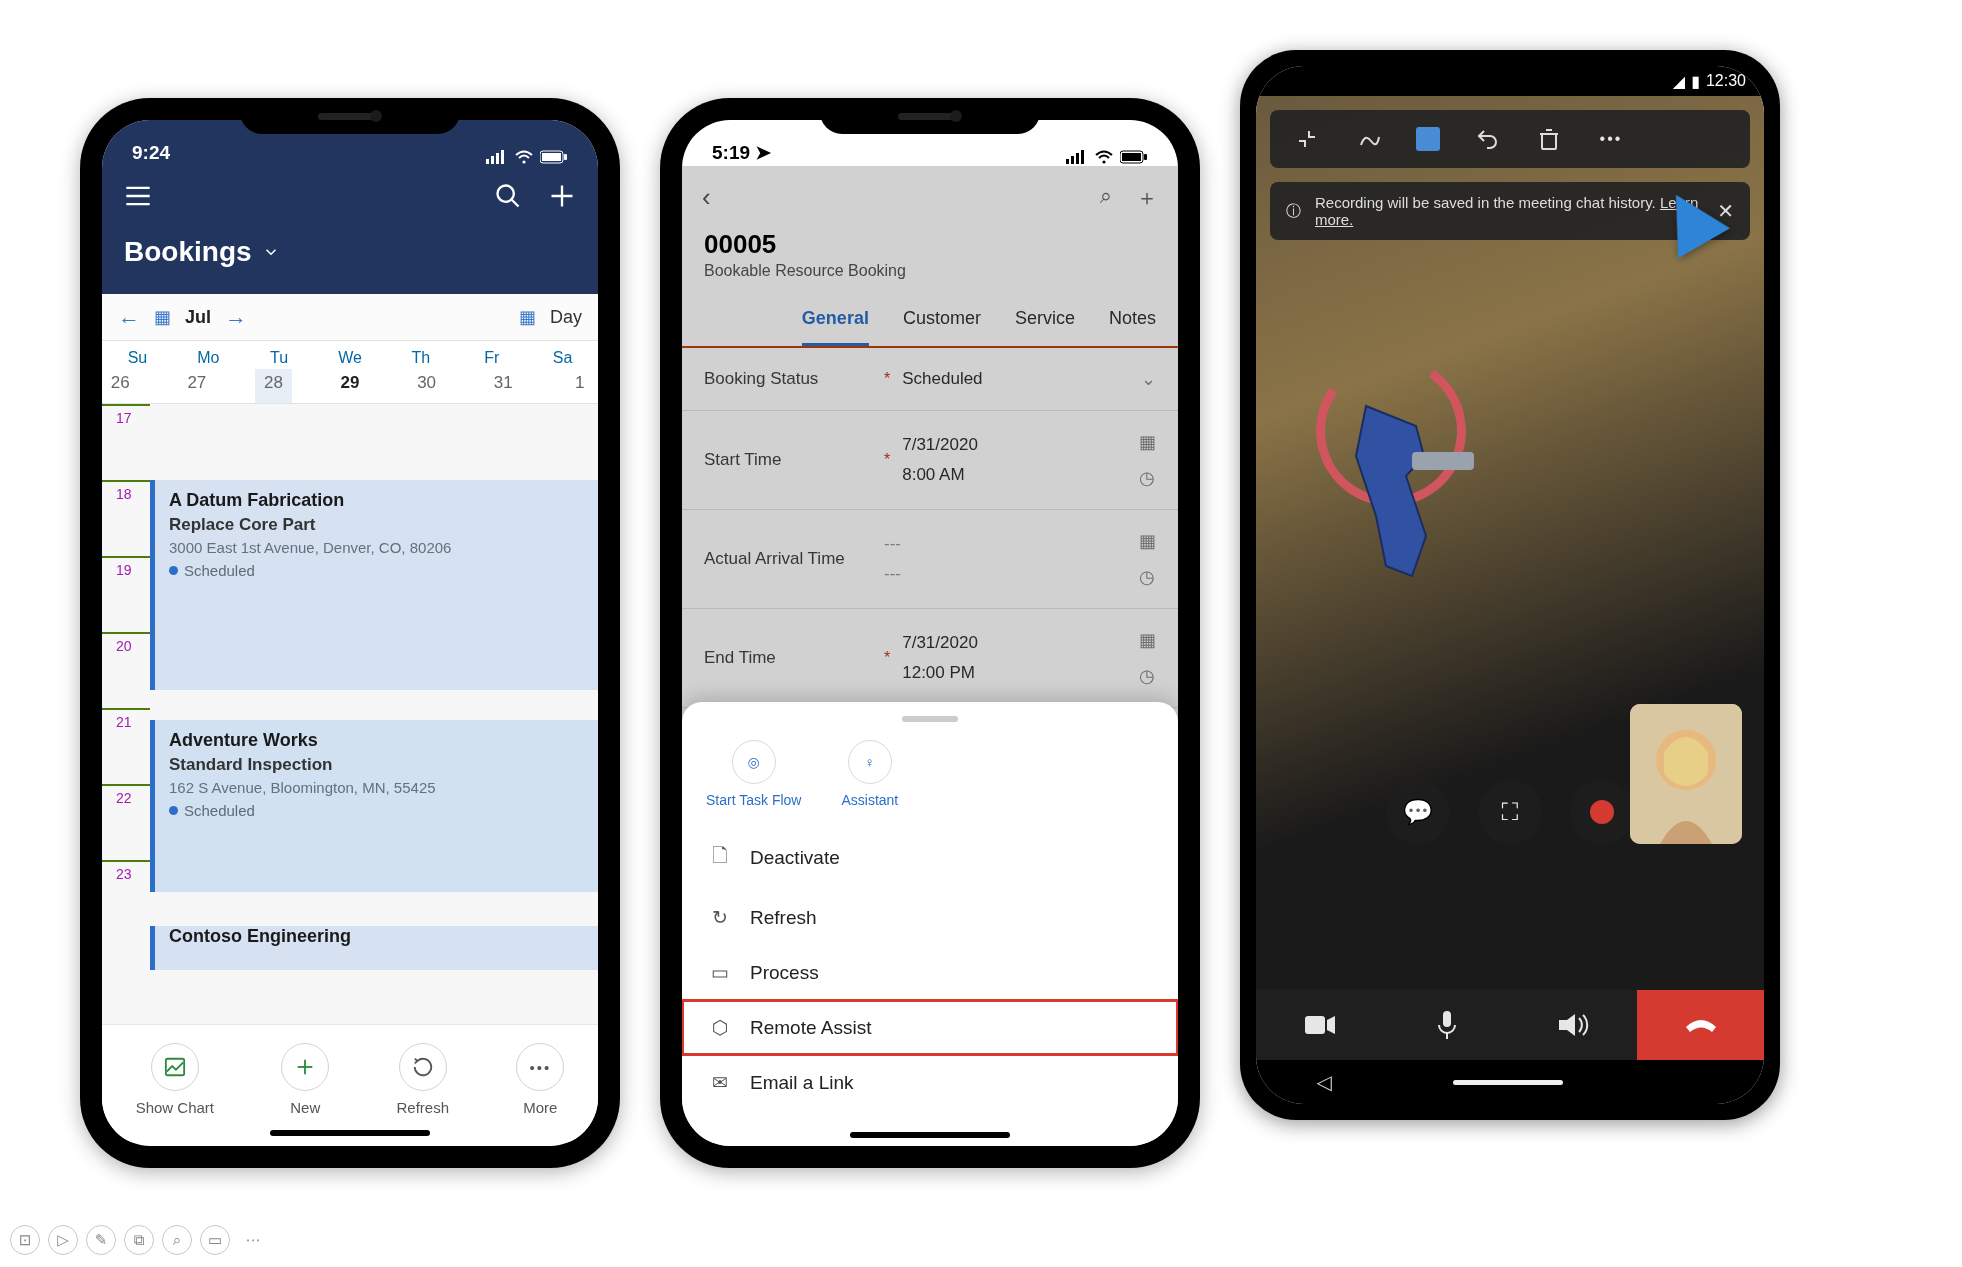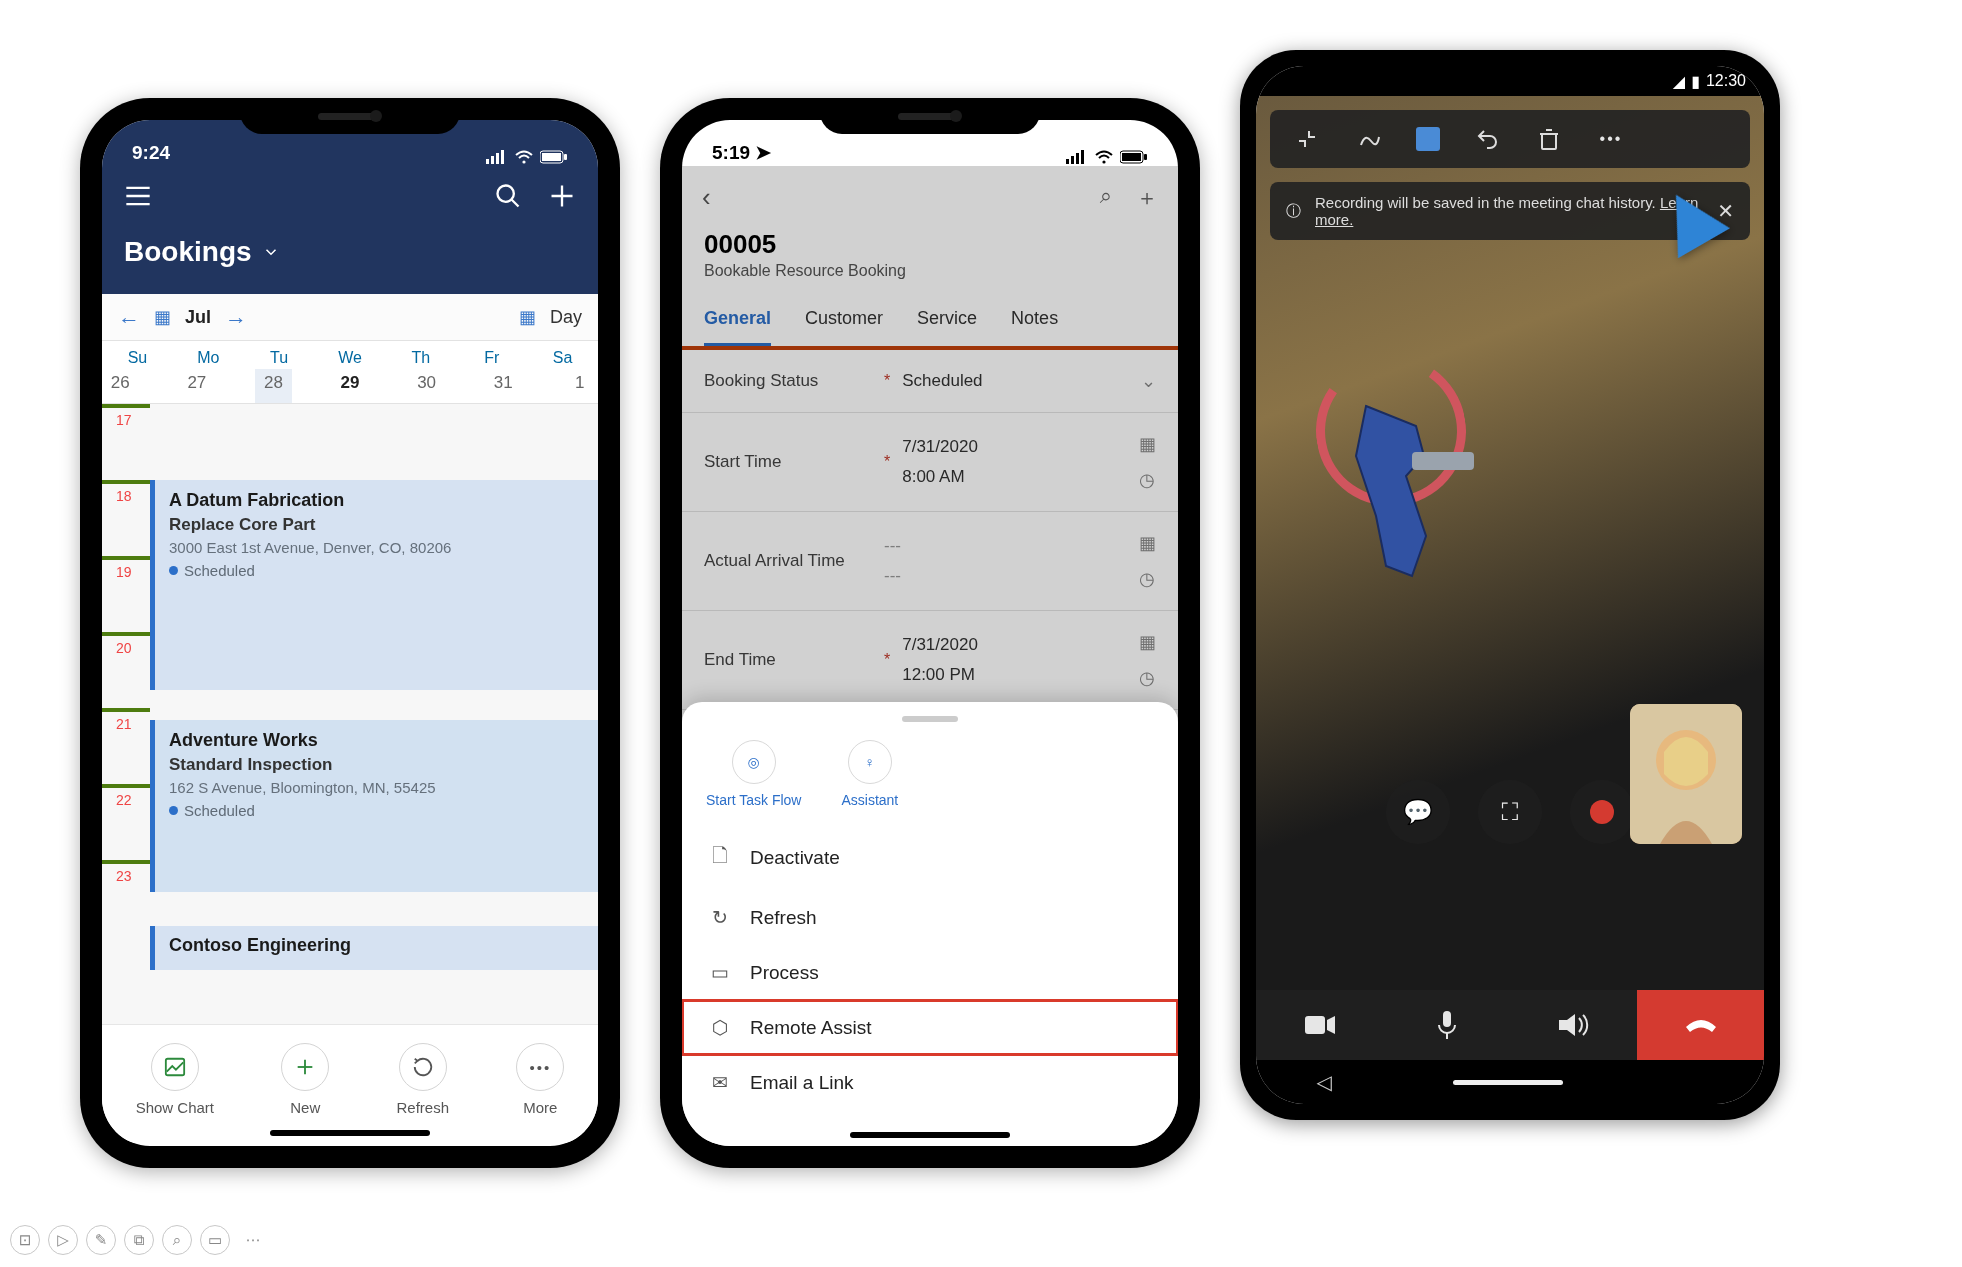--- a/index.html
+++ b/index.html
@@ -31,42 +31,42 @@
   .p1-nav .grp{display:flex;align-items:center;gap:14px;}
   .arrow-l,.arrow-r{color:#3b78c9;font-size:22px;}
   .p1-weekhead{display:flex;background:#fff;font-size:16px;color:#0369a1;}
   .p1-weekhead .col{flex:1;text-align:center;padding:8px 0 2px;}
   .p1-weeknums{display:flex;background:#fff;border-bottom:1px solid #e2e2e2;font-size:17px;color:#666;gap:40px;}
   .p1-weeknums .col{flex:1;text-align:center;padding:4px 0 10px;}
   .p1-weeknums .sel{background:#e8eef6;}
   .p1-weeknums .bold{font-weight:700;color:#222;}
   .p1-body{height:620px;overflow:hidden;background:#f7f7f7;position:relative;}
   .hourcol{position:absolute;left:0;top:0;width:48px;height:100%;background:#f7f7f7;}
-  .hour{height:76px;border-top:4px solid #4d7c0f;font-size:14px;color:#ef4444;padding:4px 0 0 14px;}
+  .hour{height:76px;border-top:2px solid #4d7c0f;font-size:14px;color:#a21caf;padding:4px 0 0 14px;}
   .booking{position:absolute;left:48px;right:0;background:#d6e2f2;border-left:5px solid #2c6fc9;padding:10px 14px;}
   .booking.alt{background:#d2e1f1;}
   .booking .t1{font-weight:700;color:#1a1a1a;font-size:18px;}
   .booking .t2{font-weight:700;color:#333;font-size:17px;margin-top:4px;}
   .booking .t3{font-size:15px;color:#65707c;margin-top:4px;}
   .booking .stat{font-size:15px;color:#5f6a76;margin-top:6px;display:flex;align-items:center;gap:6px;}
   .booking .dot{width:9px;height:9px;border-radius:50%;background:#2c6fc9;display:inline-block;}
-  .short{height:44px;padding:9px 14px;}
+  .short{height:44px;padding:0 14px;}
   .p1-actions{display:flex;justify-content:space-around;padding:18px 0 26px;background:#fff;border-top:1px solid #e6e6e6;}
   .actbtn{display:flex;flex-direction:column;align-items:center;gap:8px;font-size:15px;color:#555;}
   .actbtn .circ{width:48px;height:48px;border:1px solid #d4d4d4;border-radius:50%;display:flex;align-items:center;justify-content:center;}
   .homebar{position:absolute;bottom:10px;left:50%;transform:translateX(-50%);width:160px;height:6px;background:#000;border-radius:4px;}
 
   
   .p2-overlay{position:absolute;inset:46px 0 0 0;background:rgba(0,0,0,.18);}
   .p2-top{display:flex;justify-content:space-between;align-items:center;padding:16px 20px;}
   .chev{font-size:26px;color:#555;}
   .p2-hdr{padding:0 22px 14px;}
   .p2-num{font-size:26px;font-weight:700;}
   .p2-sub{font-size:16px;color:#555;margin-top:2px;}
-  .p2-tabs{display:flex;gap:34px;border-bottom:4px solid #c2410c;padding:0 22px;}
+  .p2-tabs{display:flex;gap:34px;border-bottom:2px solid #c2410c;padding:0 22px;justify-content:flex-end;}
   .p2-tab{padding:14px 0;font-size:18px;color:#333;}
   .p2-tab.active{color:#2c6fc9;border-bottom:3px solid #2c6fc9;font-weight:600;}
   .field{padding:20px 22px;border-bottom:1px solid #e2e2e2;display:flex;align-items:center;}
   .field .lab{width:180px;font-size:17px;color:#444;}
   .field .star{color:#c0392b;margin-right:12px;}
   .field .val{font-size:17px;color:#333;}
   .field .muted{color:#999;}
   .field .box{margin-left:auto;color:#888;font-size:18px;}
   .field.stack .vals{display:flex;flex-direction:column;gap:10px;}
   .field.stack .icons{display:flex;flex-direction:column;gap:14px;margin-left:auto;color:#888;font-size:18px;}

